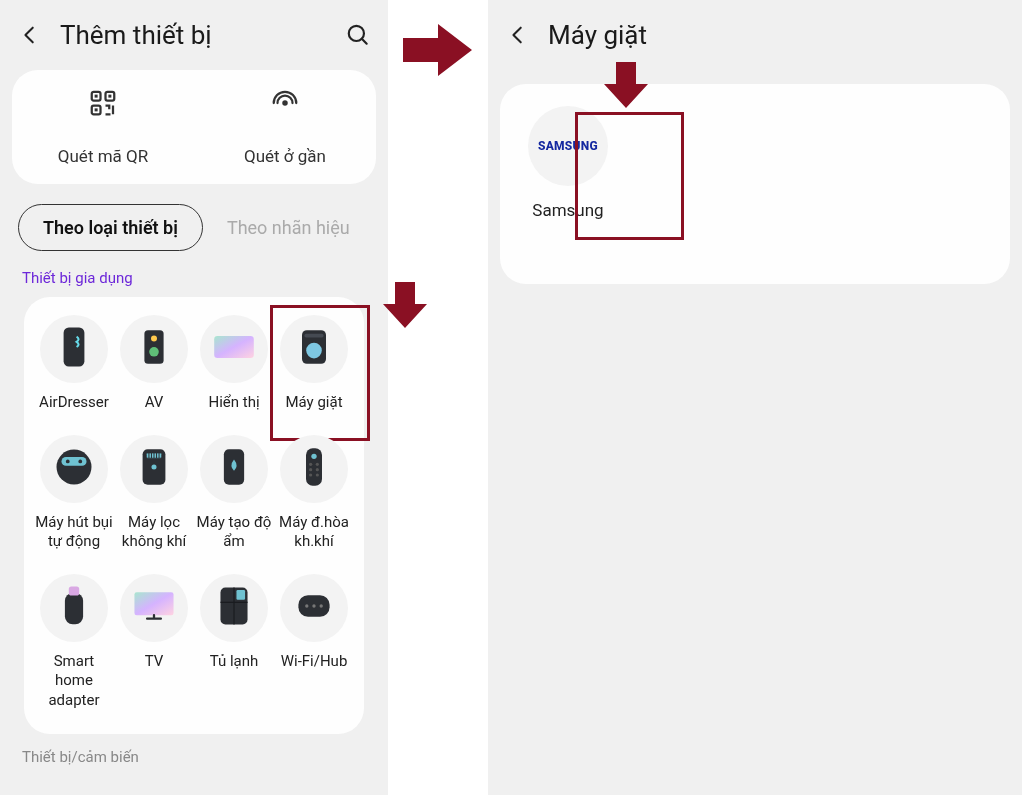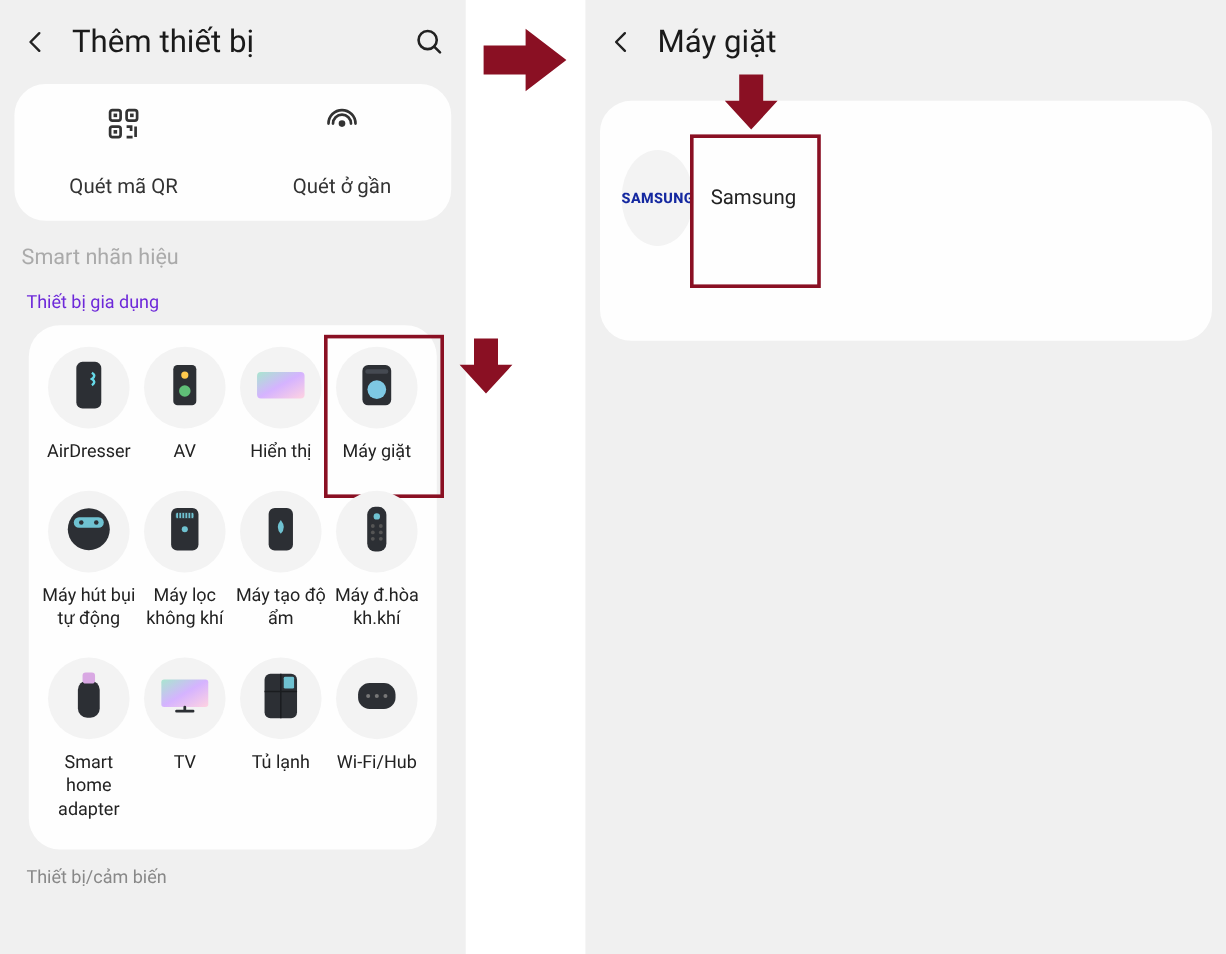--- a/index.html
+++ b/index.html
@@ -154,21 +154,21 @@
     .brand-card {
       background: #fefefe;
       border-radius: 26px;
       margin: 14px 12px;
       padding: 22px 18px 60px;
       display:flex;
       height: 200px;
     }
     .brand-item {
       display: flex;
-      flex-direction: row;
+      flex-direction: column;
       align-items: center;
       gap: 14px;
       cursor: pointer;
       width: 100px;
     }
     .brand-circle {
       width: 80px;
       height: 80px;
       background: #f3f3f3;
       border-radius: 50%;
@@ -224,21 +224,22 @@
           <circle cx="12" cy="12" r="2.2" fill="#333"></circle>
           <path d="M6 12 a6 6 0 0 1 12 0" stroke="#333" stroke-width="1.8" stroke-linecap="round"></path>
           <path d="M3 12 a9 9 0 0 1 18 0" stroke="#333" stroke-width="1.8" stroke-linecap="round"></path>
         </svg>
       </span>
       <span class="scan-label">Quét ở gần</span>
     </div>
   </div>
 
   <div class="tabs">
-    <div class="tab-inactive">Smart nhãn hiệu</div>
+    <div class="tab-active">Theo loại thiết bị</div>
+    <div class="tab-inactive">Theo nhãn hiệu</div>
   </div>
 
   <div class="section-label">Thiết bị gia dụng</div>
 
   <div class="grid-card">
     <div class="grid-item">
       <div class="circle">
           <span><svg width="26" height="42" viewBox="0 0 20 32">
               <rect x="2" y="1" width="16" height="30" rx="4" fill="#2c2f34"></rect>
               <path d="M12 8 q3 2 0 4 q3 2 0 4" stroke="#66d9e8" stroke-width="1.6" fill="none"></path>

